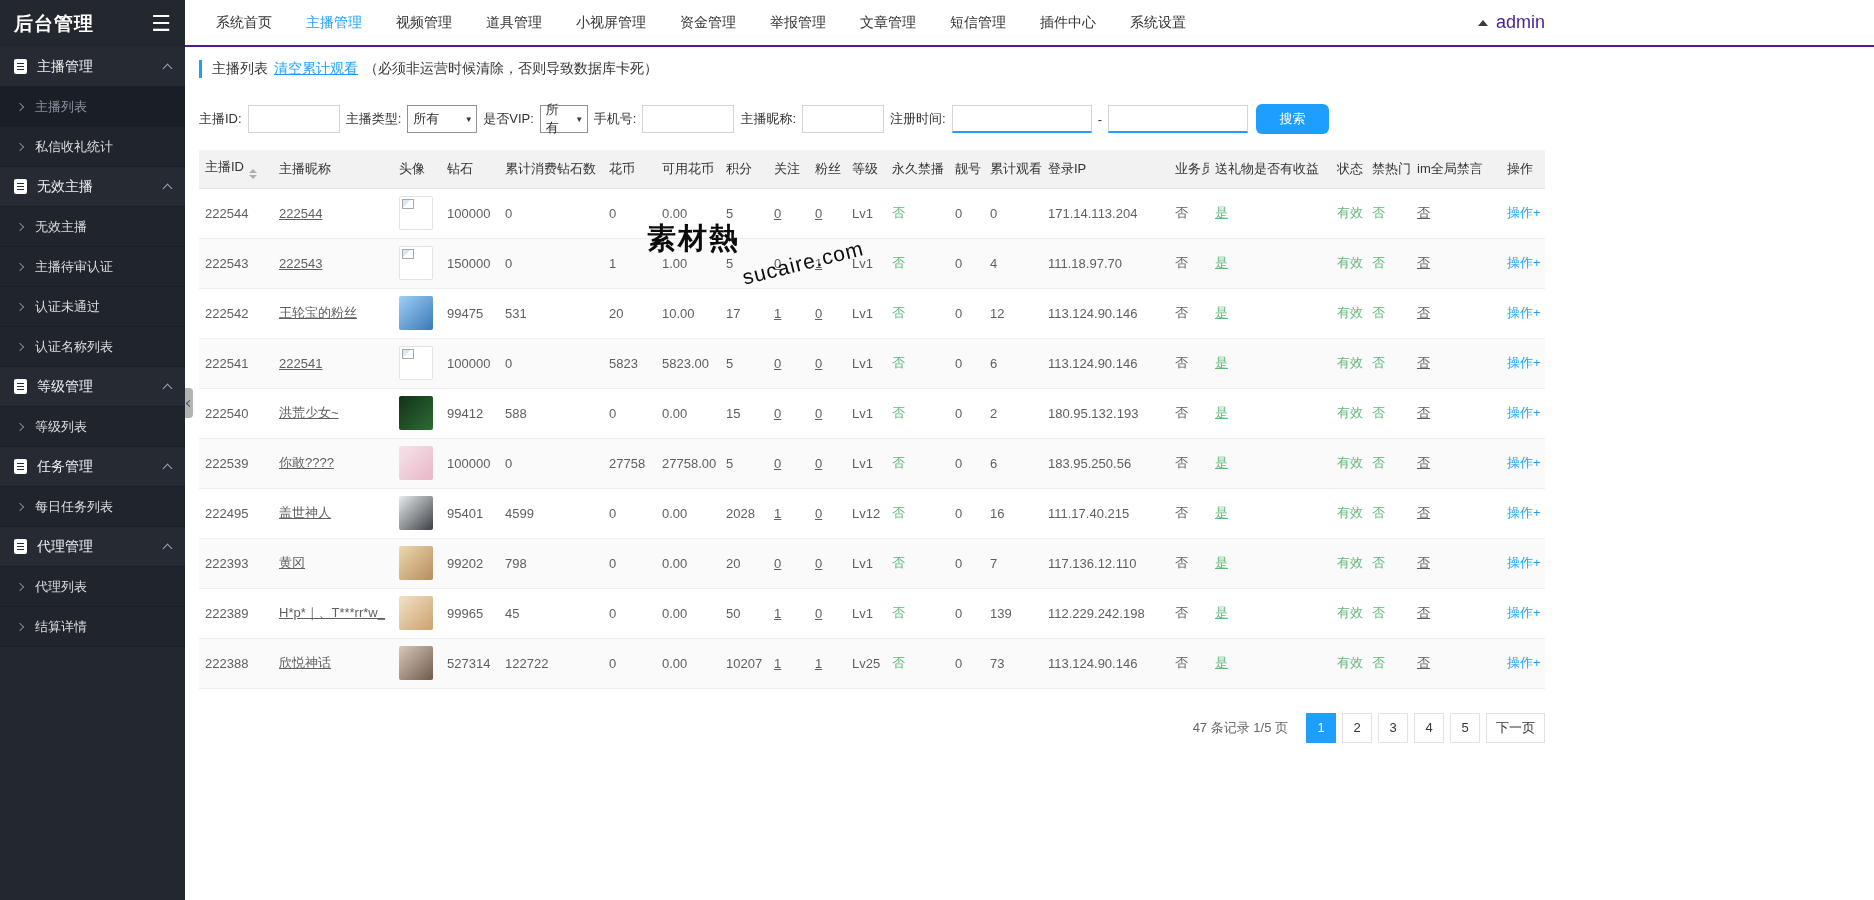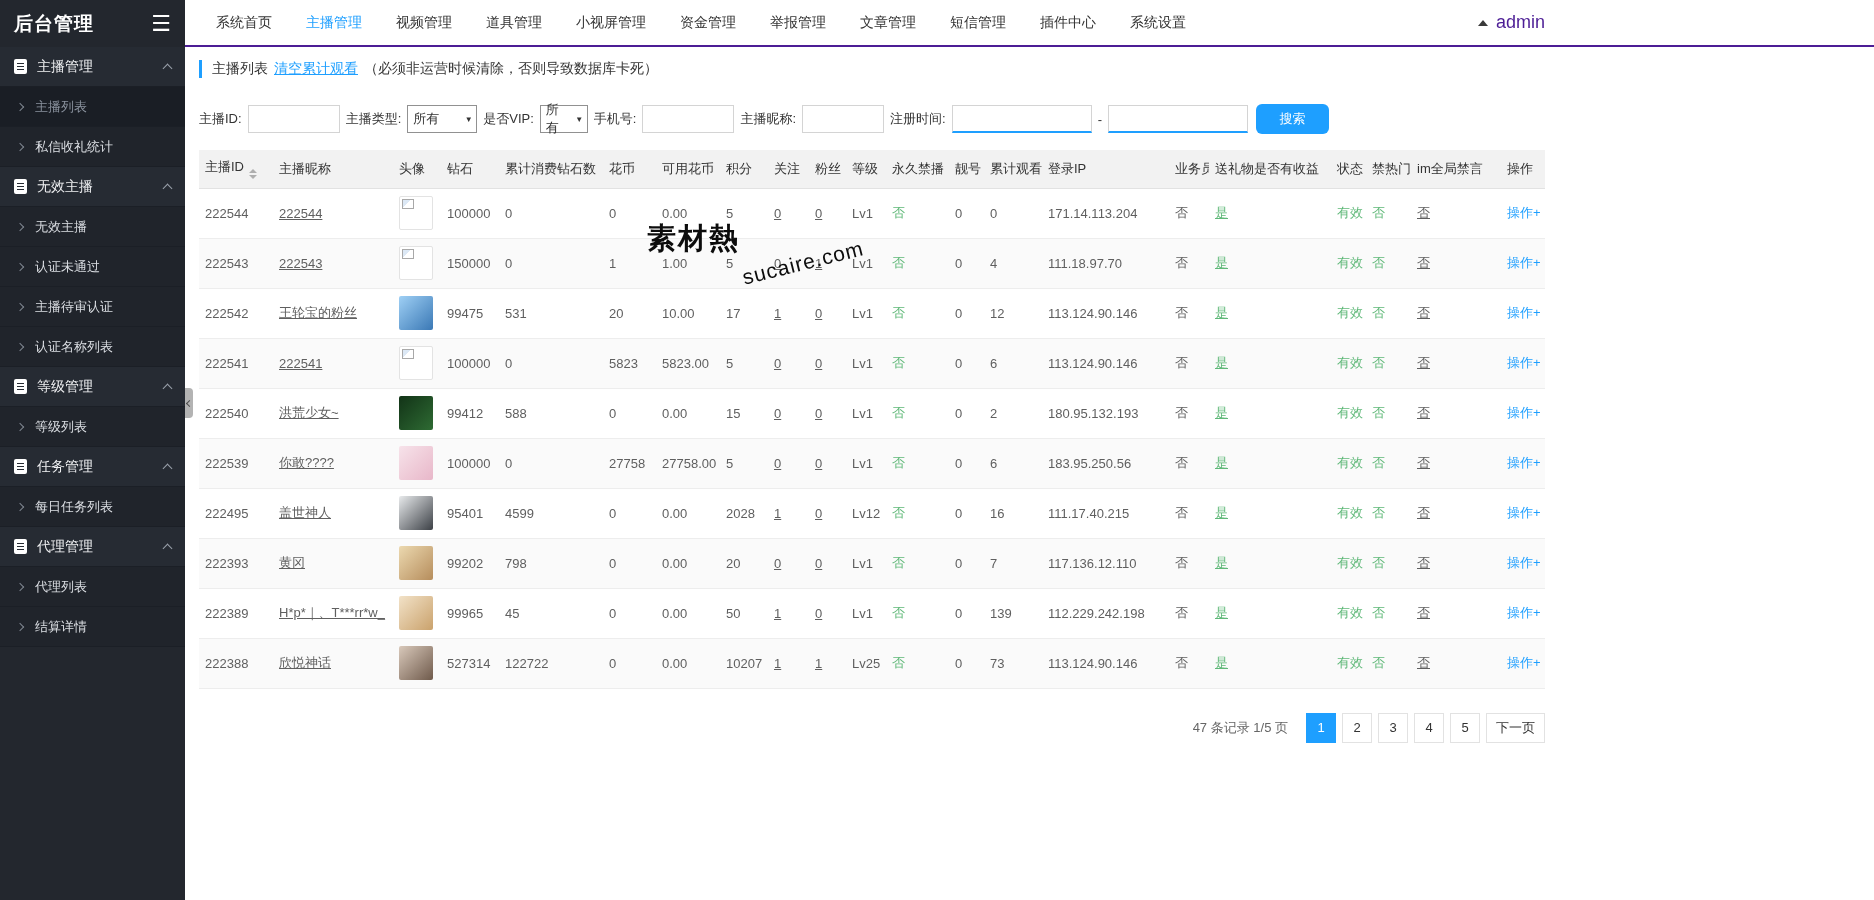--- a/index.html
+++ b/index.html
@@ -102,25 +102,25 @@
           <span class="doc-icon"></span>
           <span class="side-label">无效主播</span>
           <span class="chev up"></span>
         </div>
         <div class="side-item">
           <span class="chev right"></span>
           <span class="side-label">无效主播</span>
         </div>
         <div class="side-item">
           <span class="chev right"></span>
+          <span class="side-label">主播待审认证</span>
+        </div>
+        <div class="side-item">
+          <span class="chev right"></span>
           <span class="side-label">认证未通过</span>
-        </div>
-        <div class="side-item">
-          <span class="chev right"></span>
-          <span class="side-label">主播待审认证</span>
         </div>
         <div class="side-item">
           <span class="chev right"></span>
           <span class="side-label">认证名称列表</span>
         </div>
         <div class="side-section">
           <span class="doc-icon"></span>
           <span class="side-label">等级管理</span>
           <span class="chev up"></span>
         </div>

